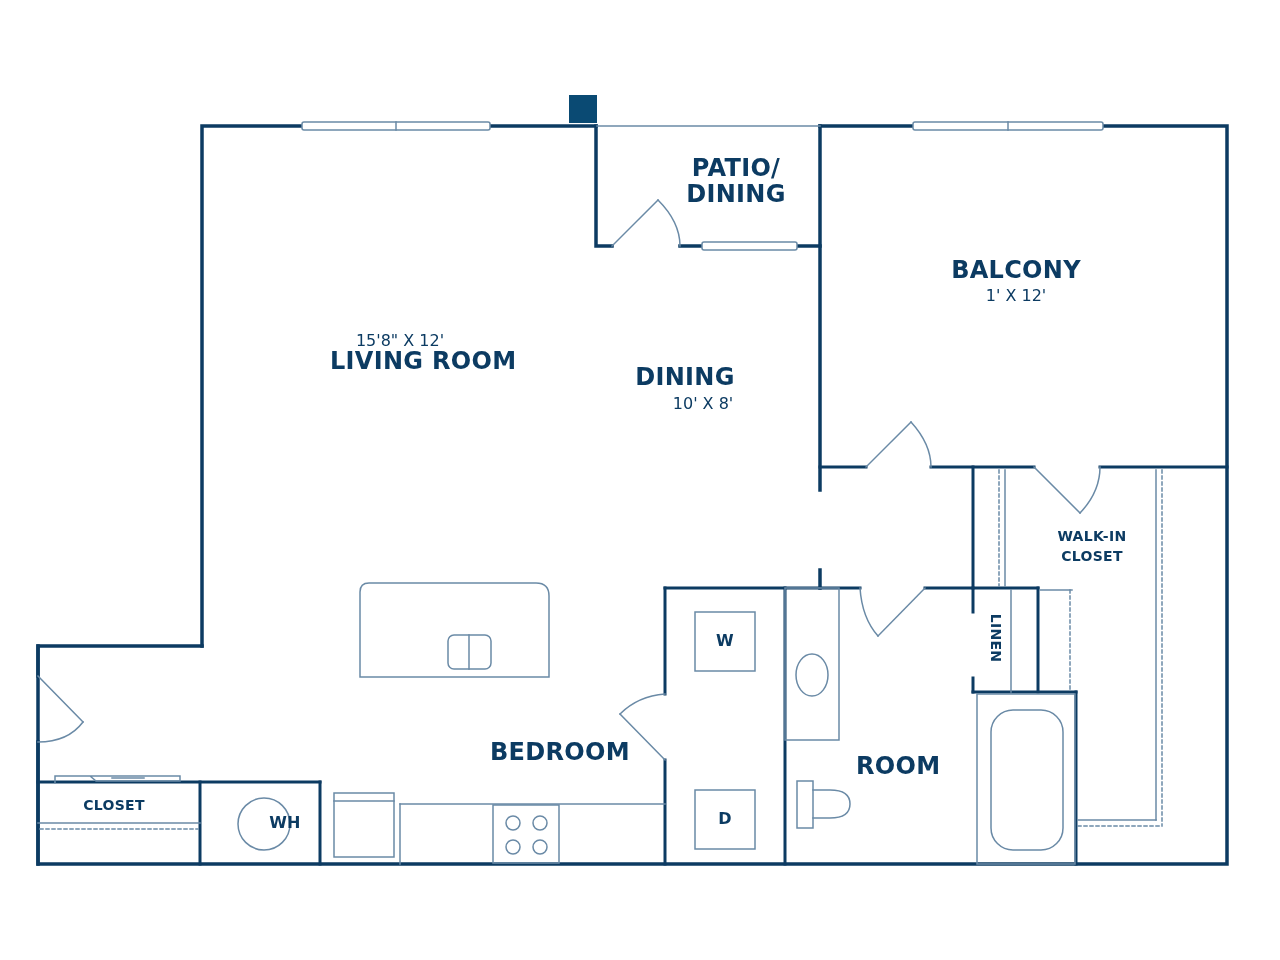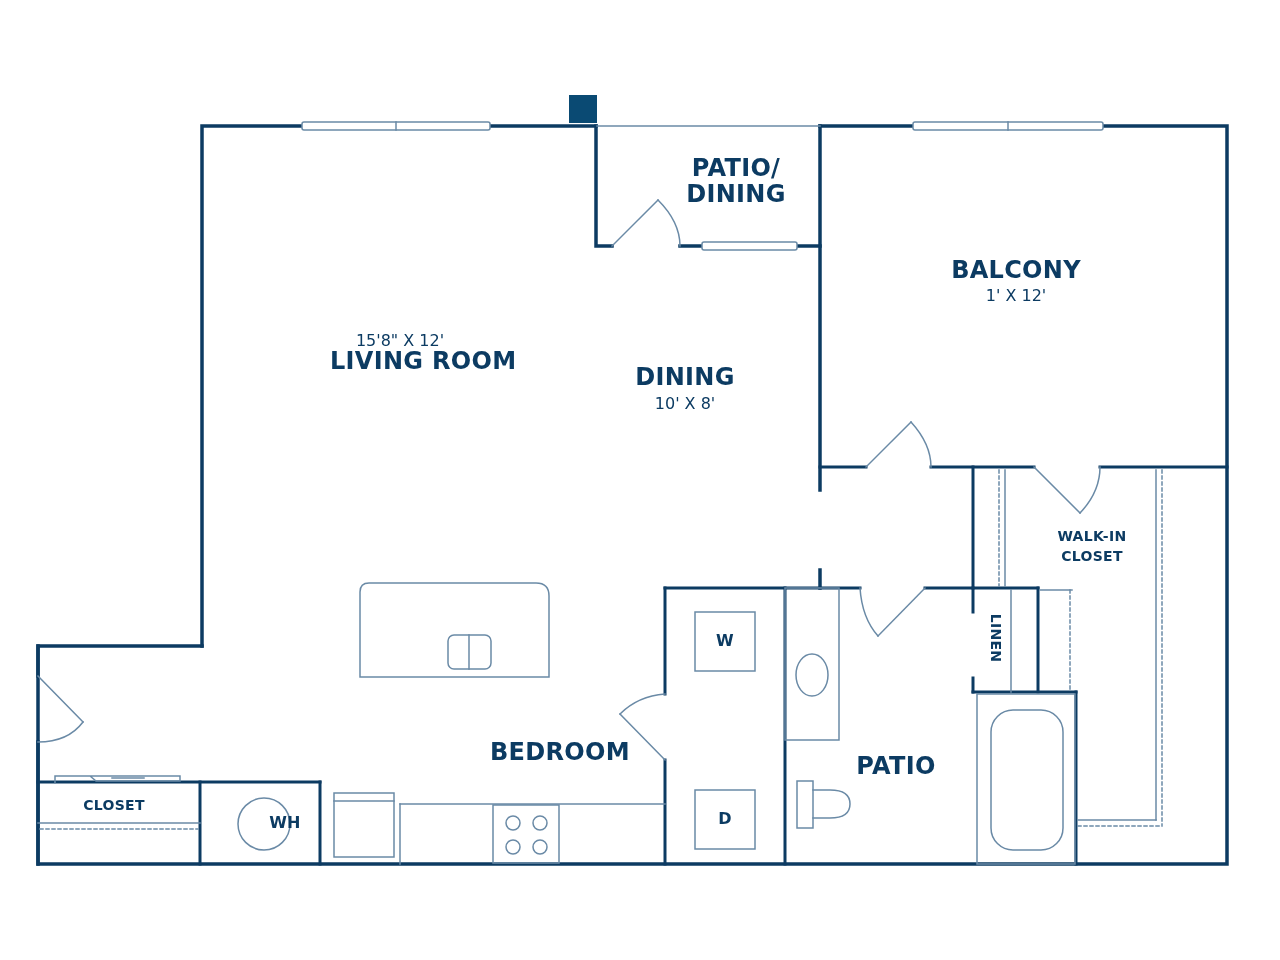--- a/index.html
+++ b/index.html
@@ -149,34 +149,34 @@
       <line x1="1070" y1="590" x2="1070" y2="692"></line>
       <line x1="40" y1="829" x2="198" y2="829"></line>
     </g>
   </g>
 </svg>
 
 <div class="room-label lg" style="left:330px;top:302px;width:164px;margin-top:45px;">LIVING ROOM</div>
 <div class="room-dim dim" style="left:318px;top:331px;width:164px;">15'8" X 12'</div>
 
 <div class="room-label lg" style="left:630px;top:363px;width:110px;">DINING</div>
-<div class="room-dim dim" style="left:630px;top:394px;width:110px;">10' X 8'</div>
+<div class="room-dim dim" style="left:648px;top:394px;width:110px;">10' X 8'</div>
 
 <div class="room-label lg" style="left:676px;top:154px;width:120px;">PATIO/</div>
 <div class="room-label lg" style="left:676px;top:180px;width:120px;">DINING</div>
 
 <div class="room-label lg" style="left:946px;top:256px;width:140px;">BALCONY</div>
 <div class="room-dim dim" style="left:946px;top:286px;width:140px;">1' X 12'</div>
 
 <div class="room-label sm" style="left:1046px;top:528px;width:92px;">WALK-IN</div>
 <div class="room-label sm" style="left:1046px;top:548px;width:92px;">CLOSET</div>
 
 <div class="room-label sm" style="left:966px;top:630px;width:60px;transform:rotate(90deg);">LINEN</div>
 
 <div class="room-label lg" style="left:490px;top:738px;width:120px;">BEDROOM</div>
 
-<div class="room-label lg" style="left:856px;top:752px;width:80px;">PATIO</div>
+<div class="room-label lg" style="left:856px;top:752px;width:80px;">ROOM</div>
 
 <div class="room-label sm" style="left:64px;top:797px;width:100px;">CLOSET</div>
 
 <div class="room-label md" style="left:695px;top:631px;width:60px;">W</div>
 <div class="room-label md" style="left:695px;top:809px;width:60px;">D</div>
 <div class="room-label md" style="left:238px;top:813px;width:52px;padding-left:21px;">WH</div>
 
 </body></html>

